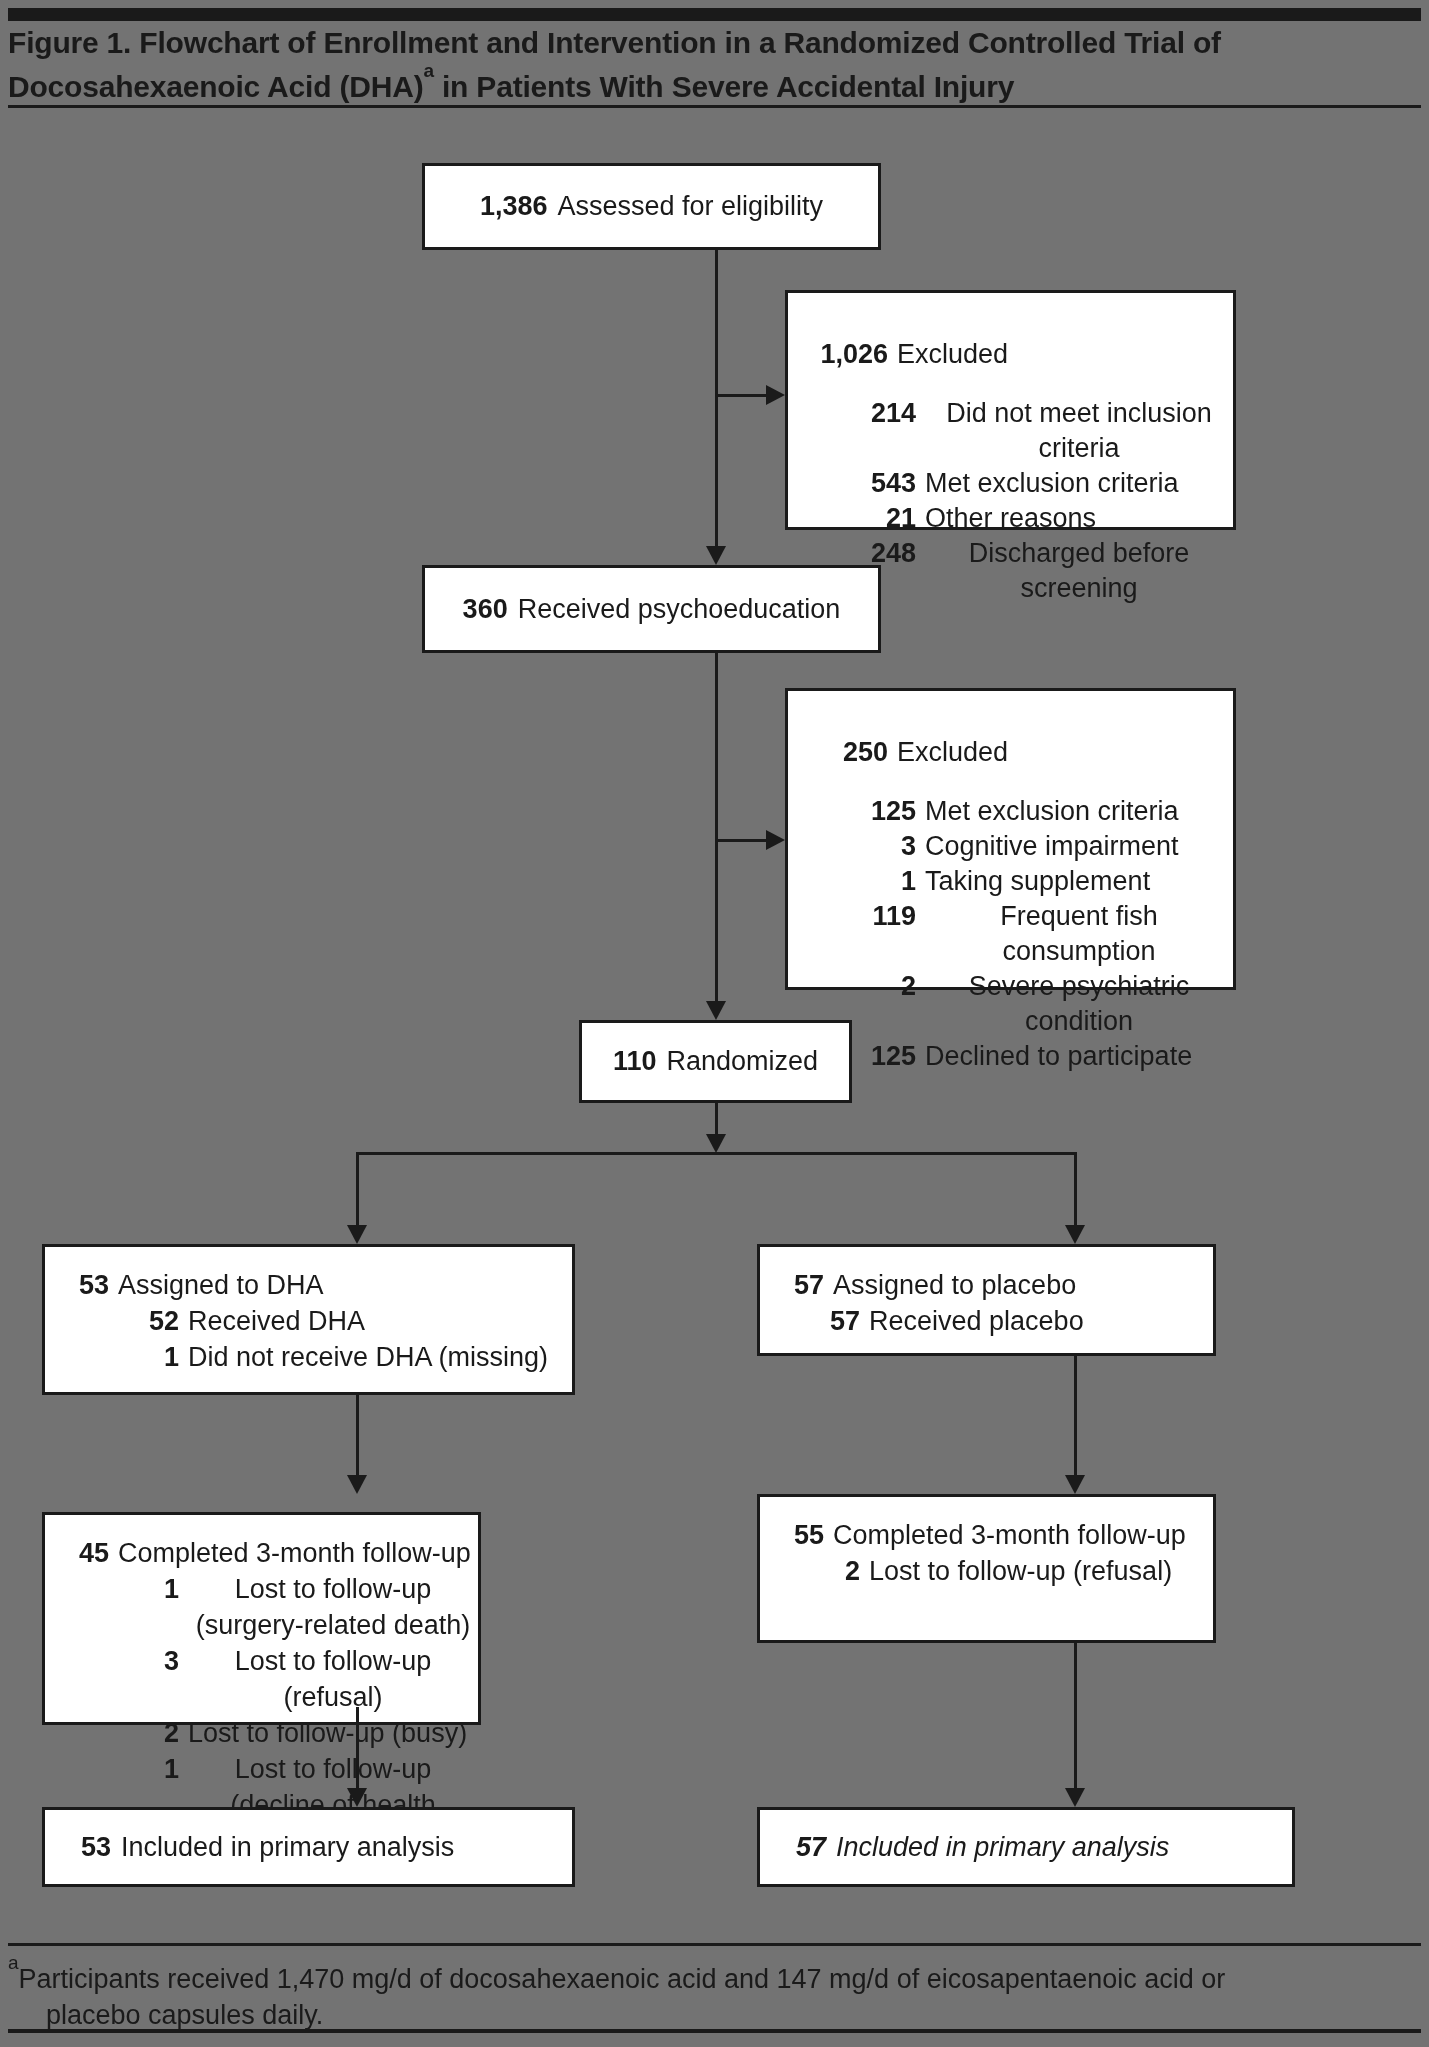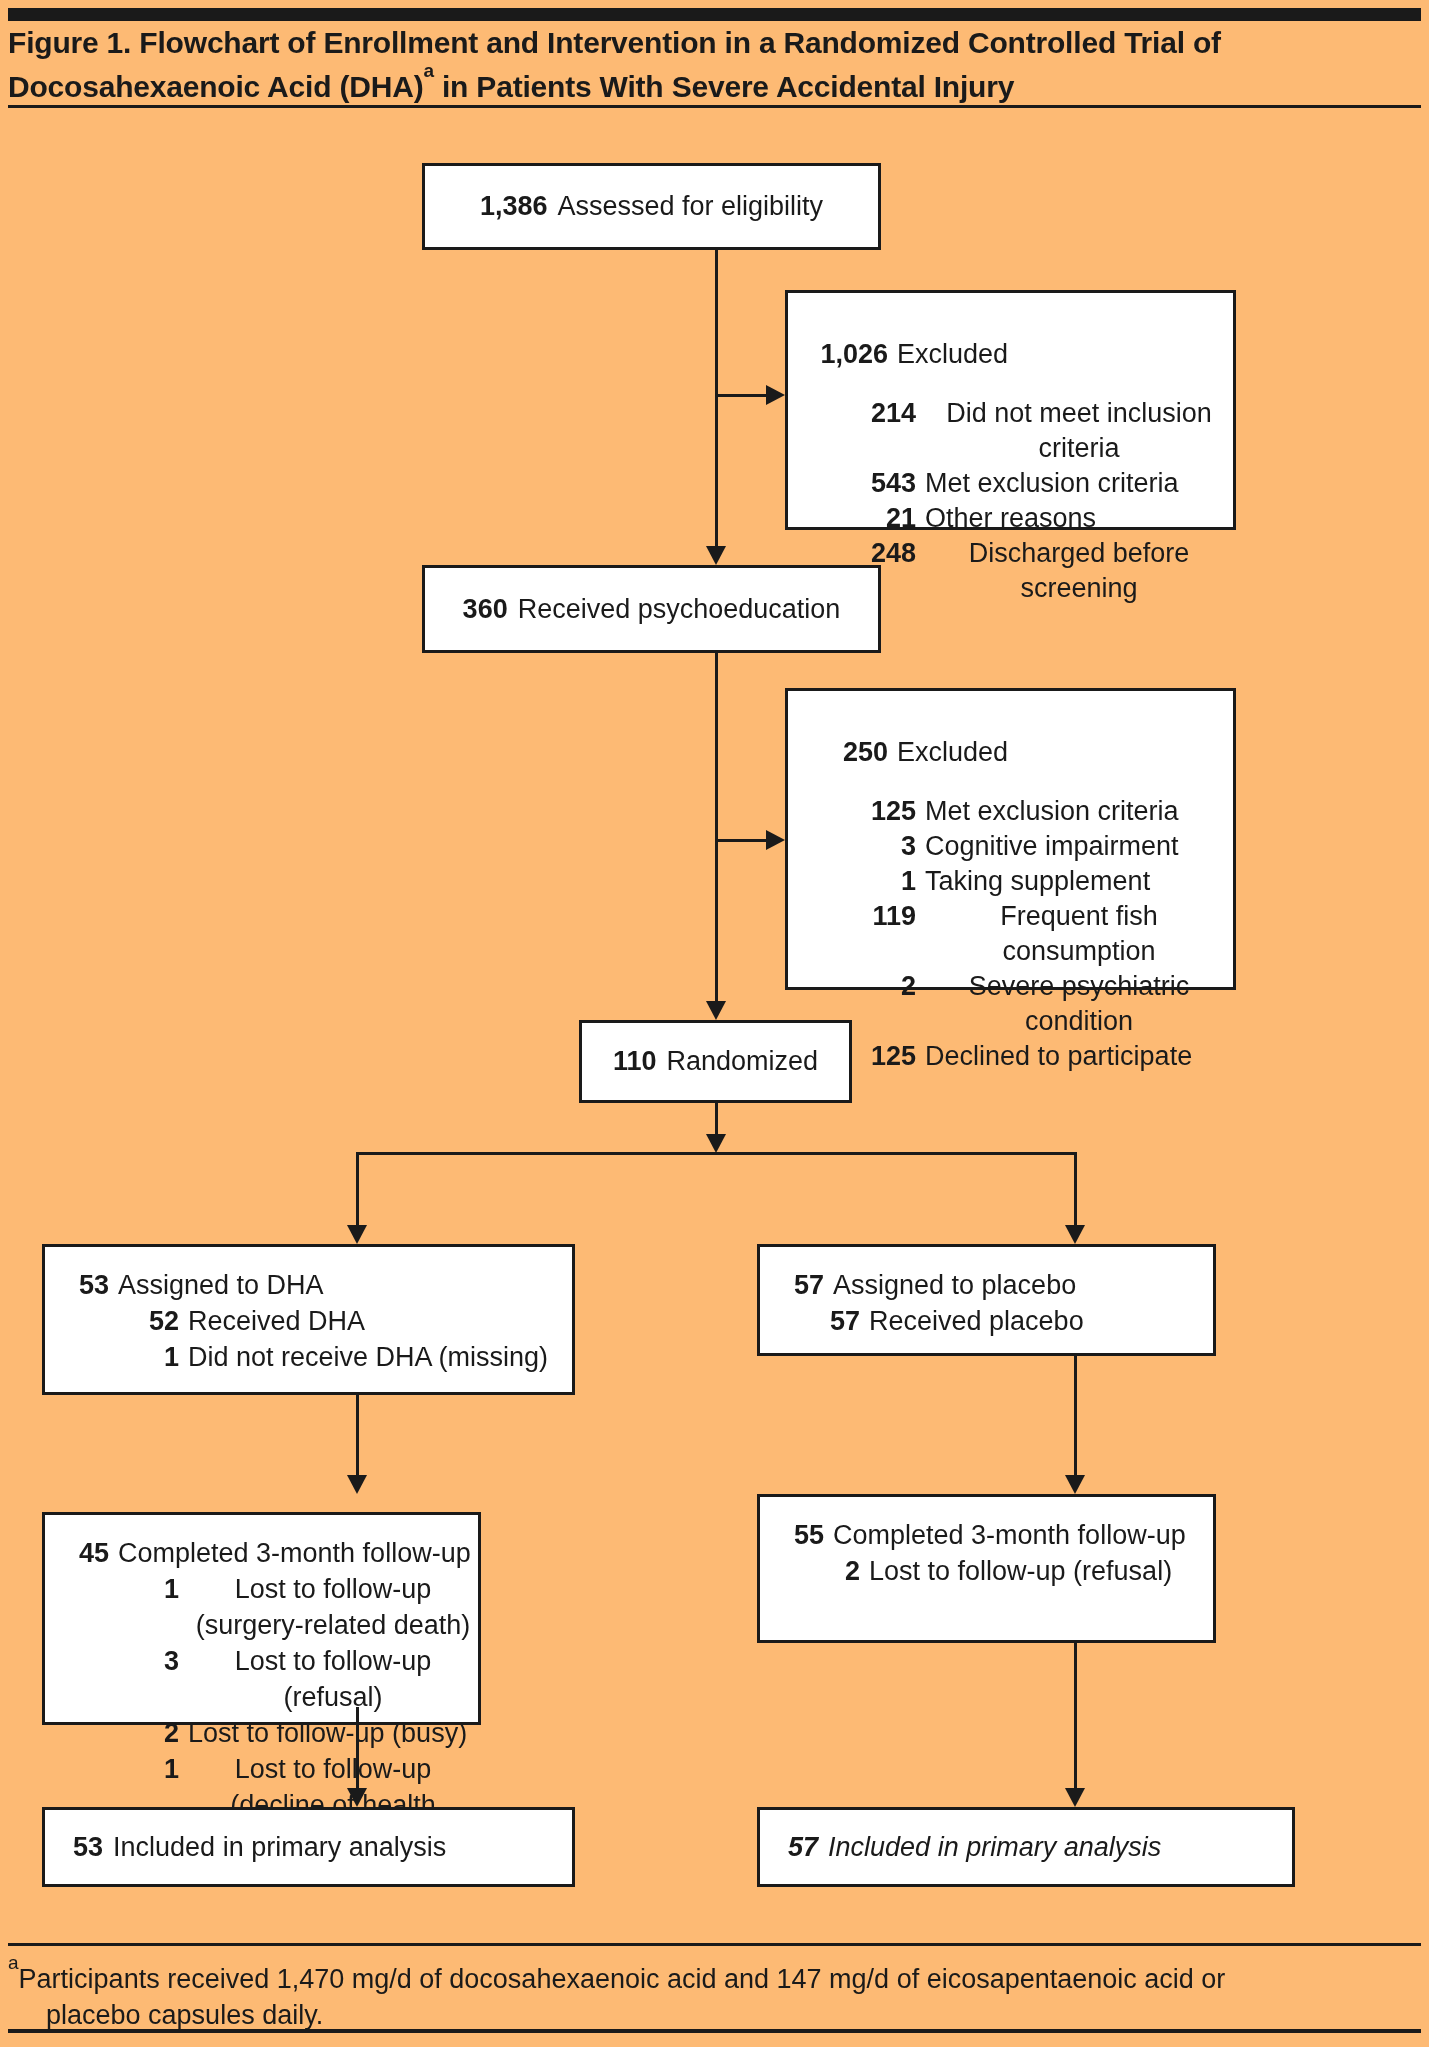--- a/index.html
+++ b/index.html
@@ -1,17 +1,17 @@
 <!DOCTYPE html>
 <html><head>
 <meta charset="utf-8">
 <style>
   html,body{margin:0;padding:0;background:#ffffff;}
   .stage{
-    position:relative;width:1429px;height:2047px;background:#fdba74;
+    position:relative;width:1429px;height:2047px;background:#737373;
     font-family:"Liberation Sans",sans-serif;color:#1a1a1a;overflow:hidden;
   }
   .rule{position:absolute;background:#1a1a1a;}
   .title{position:absolute;left:8px;top:24px;font-size:30px;font-weight:700;line-height:37px;letter-spacing:-0.2px;}
   sup.s{font-size:19px;position:relative;top:-9px;font-weight:700;}
   .fbox{position:absolute;border:3px solid #1a1a1a;background:#ffffff;box-sizing:border-box;font-size:27px;}
   .fbox.centered{display:flex;align-items:center;justify-content:center;}
   .pair .num{font-weight:700;}
   .pair .lbl{margin-left:10px;margin-top:16px;}
   .row{display:flex;align-items:baseline;line-height:36px;}
@@ -19,21 +19,21 @@
   .row .lbl{padding-left:9px;text-align:center;}
   .exc .row{line-height:35px;}
   .exc{padding-top:24px;}
   .exc .gap{height:24px;}
   .nh{width:100px;margin-top:20px;}   
   .ns{width:128px;}   
   .n1{width:64px;}    
   .n2l{width:107px;padding-left:27px;}  
   .n2r{width:100px;}  
   .branch{padding-top:20px;}
-  .analysis{display:flex;align-items:center;padding-left:28px;}
+  .analysis{display:flex;align-items:center;padding-left:36px;}
   .vline,.hline{position:absolute;background:#1a1a1a;}
   .ah-down{position:absolute;width:0;height:0;border-left:10px solid transparent;border-right:10px solid transparent;border-top:19px solid #1a1a1a;}
   .ah-right{position:absolute;width:0;height:0;border-top:10px solid transparent;border-bottom:10px solid transparent;border-left:19px solid #1a1a1a;}
   .footnote{position:absolute;left:8px;top:1954px;font-size:27px;line-height:36px;}
   .footnote .cont{padding-left:38px;}
   .footnote sup.s{font-weight:400;}
 </style>
 </head>
 <body>
 

